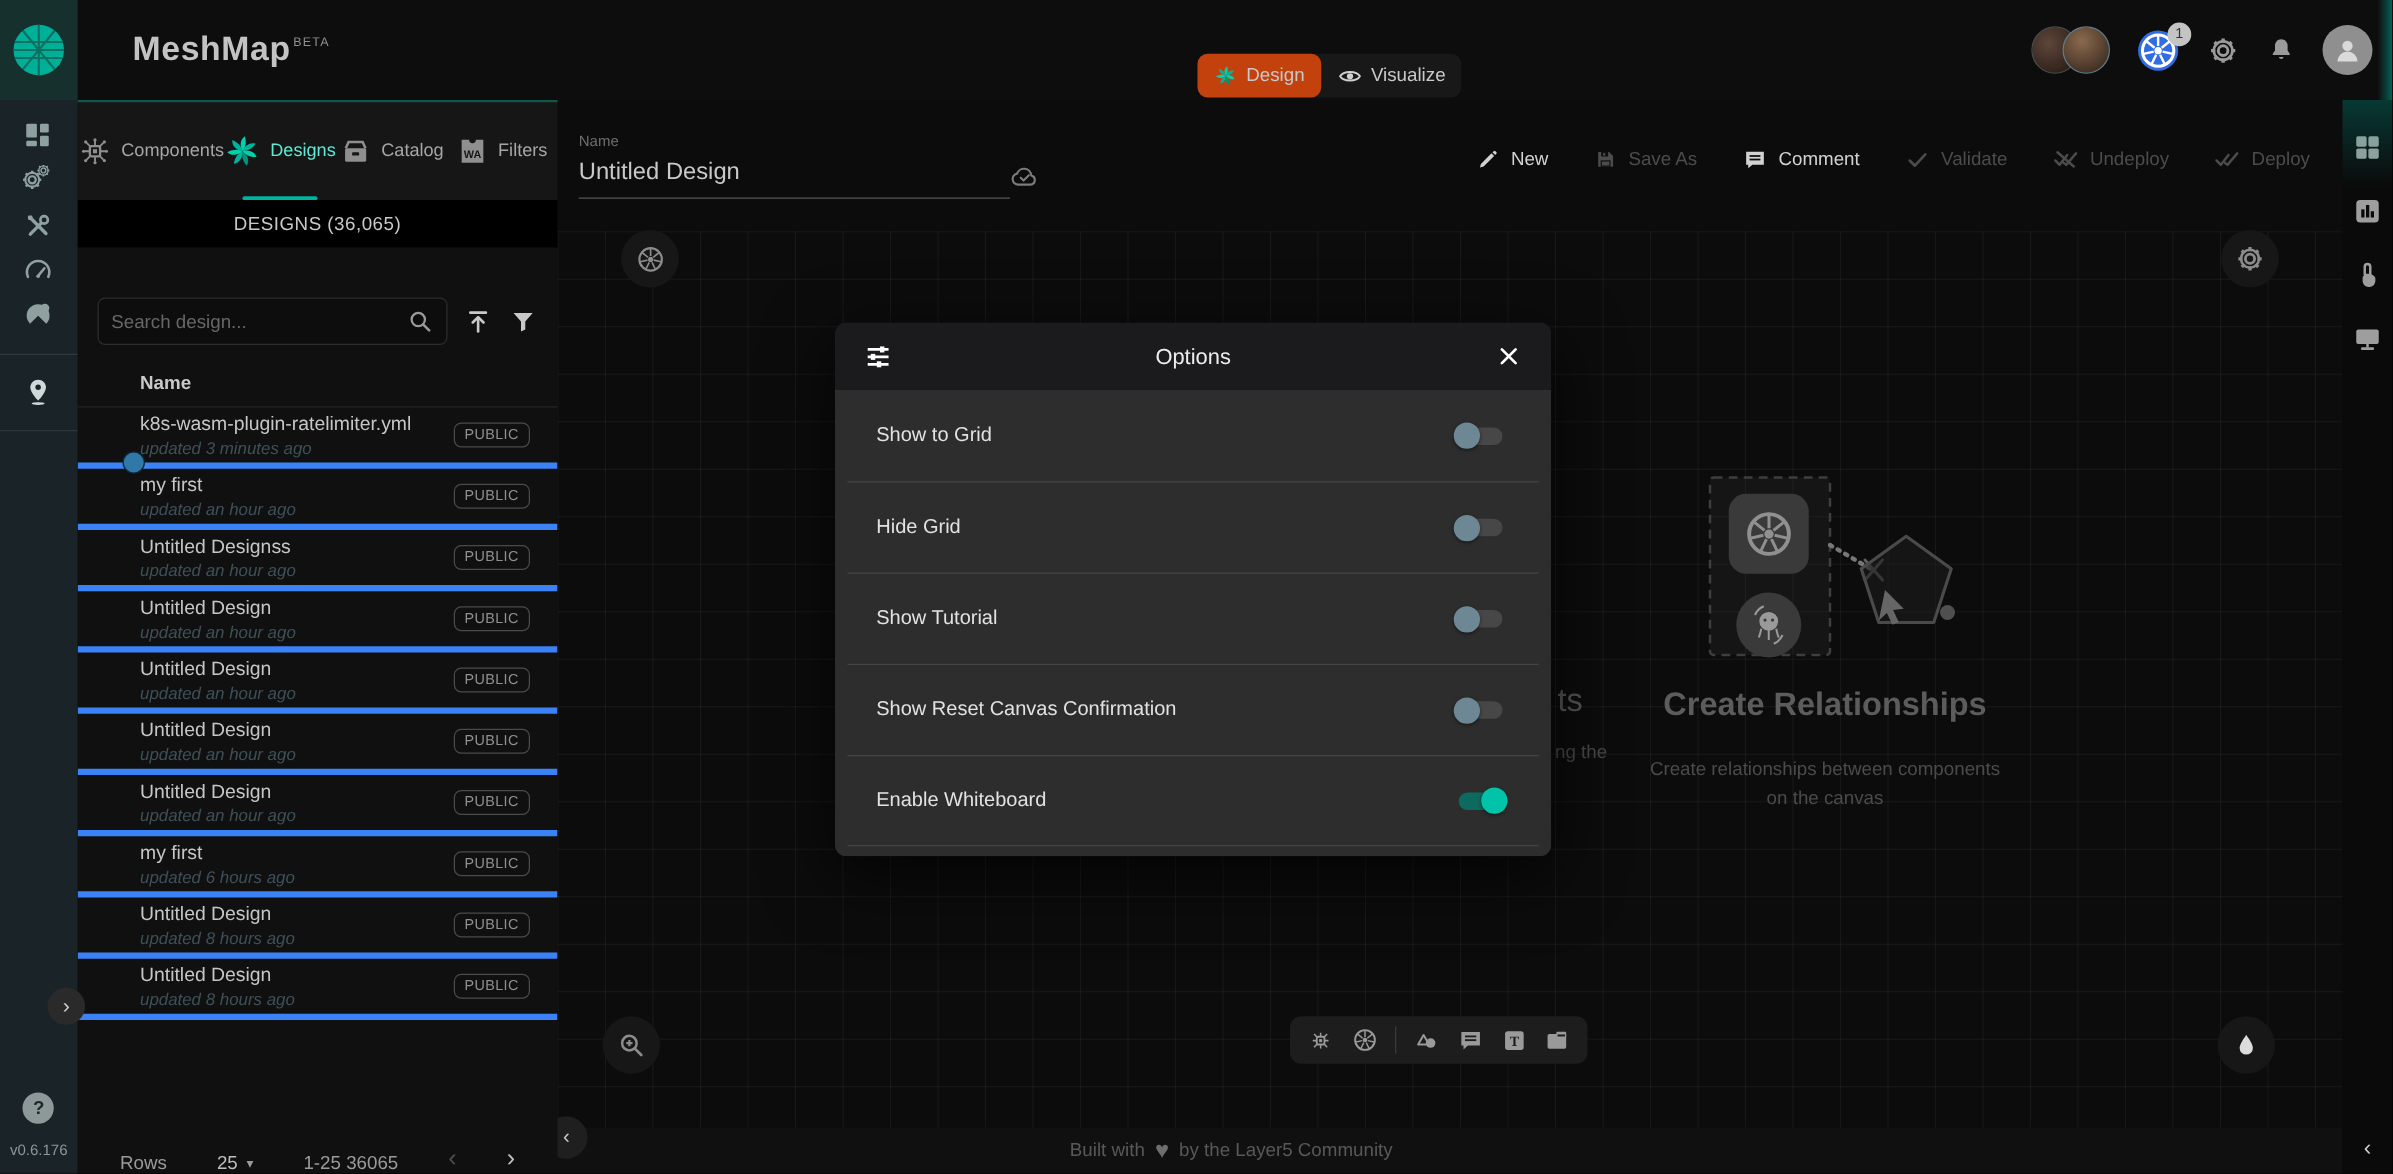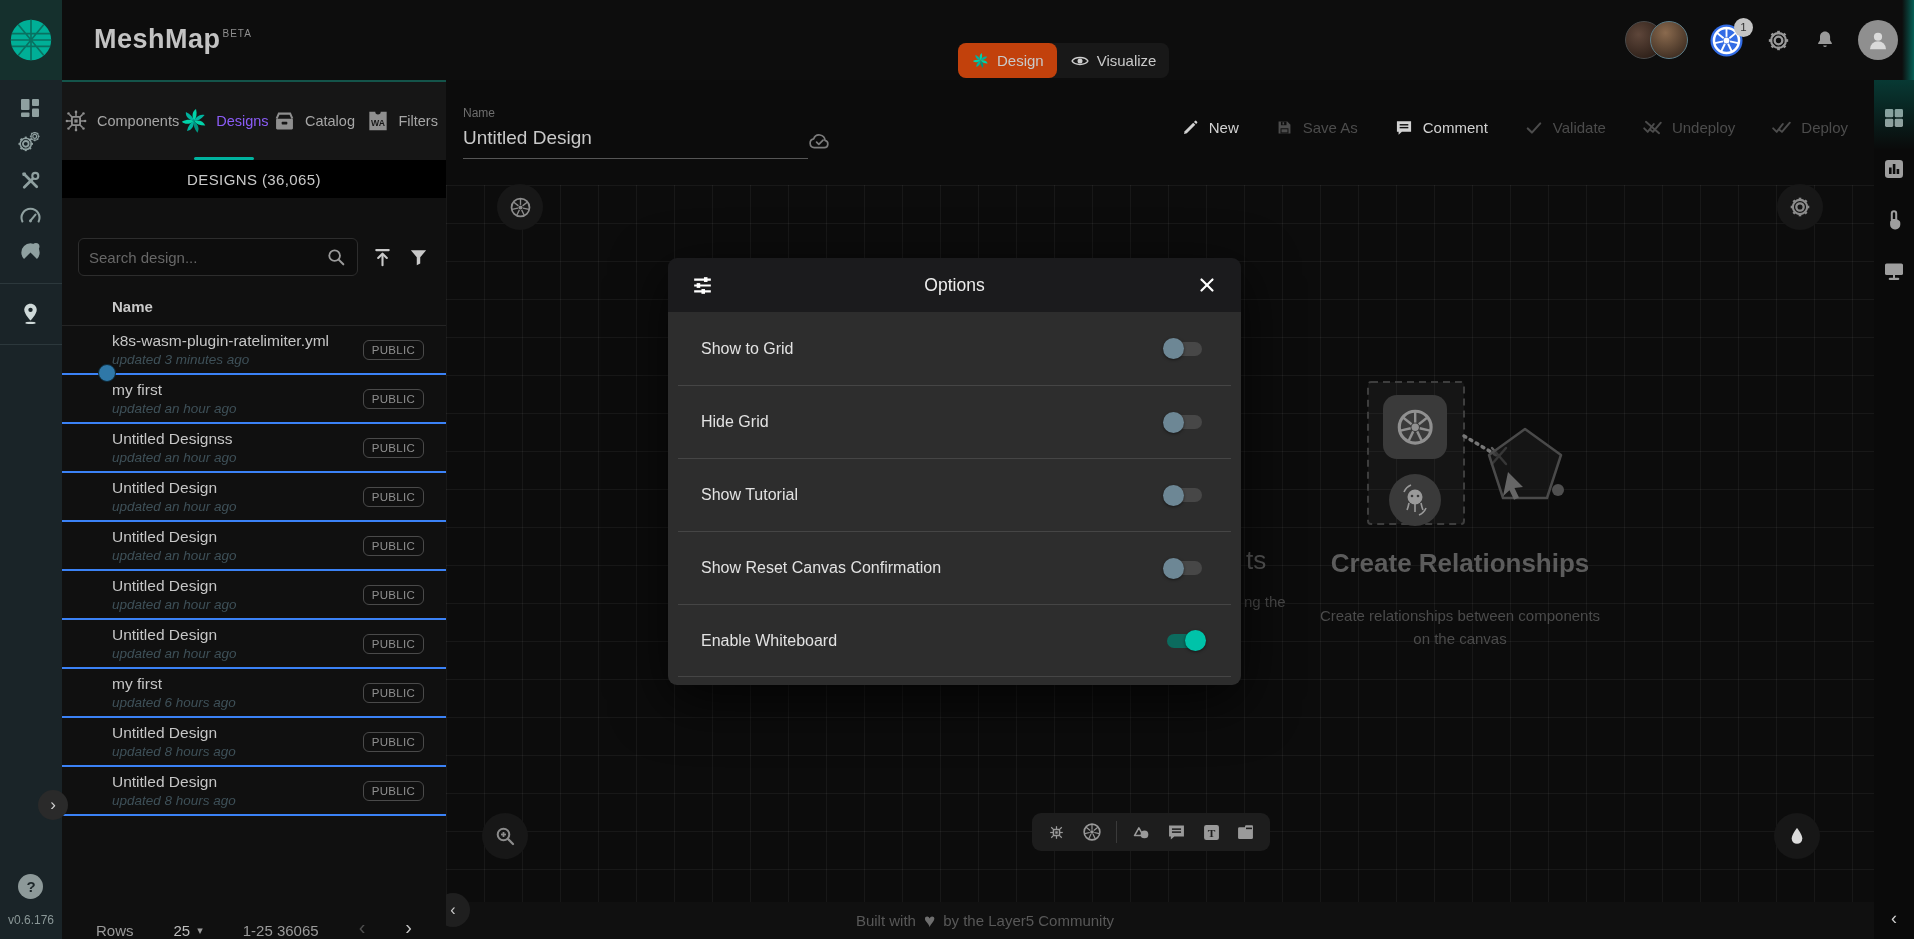--- a/index.html
+++ b/index.html
@@ -15,51 +15,51 @@
   .rail-nav{padding-top:16px;display:flex;flex-direction:column;align-items:center;gap:10px;width:100%;color:#93a2a2}
   .rl{width:26px;height:26px;color:#8fa0a0;cursor:pointer}
   .rl.active{color:#cfd9d9}
   .rail-div{width:100%;height:1px;background:#2c383c;margin:7px 0}
   .rail-bottom{margin-top:auto;display:flex;flex-direction:column;align-items:center;gap:14px;padding-bottom:12px}
   .help-circ{width:25px;height:25px;border-radius:50%;background:#8d9999;color:#1d2629;font-weight:bold;font-size:15px;display:flex;align-items:center;justify-content:center;cursor:pointer}
   .ver{font-size:12px;color:#8a9797}
 
   
   .tophead{position:absolute;left:62px;top:0;right:0;height:80px;background:#0d0d0d;z-index:5}
-  .brand{position:absolute;left:32px;top:24px;font-size:27px;font-weight:bold;color:#c3c3c3;letter-spacing:.5px;cursor:default}
+  .brand{position:absolute;left:44px;top:24px;font-size:27px;font-weight:bold;color:#c3c3c3;letter-spacing:.5px;cursor:default}
   .brand .beta{font-size:10px;color:#8f8f8f;font-weight:normal;position:relative;top:-11px;margin-left:2px;letter-spacing:1px}
   .modes{position:absolute;left:896px;top:43px;height:35px;background:#181818;border-radius:8px;display:flex;align-items:center;font-size:15px;color:#c9c9c9}
   .mode{display:flex;align-items:center;gap:7px;padding:0 13px;height:35px;border-radius:8px;cursor:pointer}
   .mode.active{background:#c2410c}
   .hdr-right{position:absolute;right:16px;top:0;height:80px;display:flex;align-items:center;gap:21px}
   .av{width:38px;height:38px;border-radius:50%;border:1.5px solid #4a4a4a;cursor:pointer}
   .av1{background:radial-gradient(circle at 35% 35%, #5e463a, #20150f)}
   .av2{background:radial-gradient(circle at 40% 30%, #8a6a4e, #2d2018);margin-left:-13px;border-color:#5d7d88}
   .k8swrap{position:relative;cursor:pointer}
   .k8sbadge{position:absolute;top:-5px;right:-9px;width:19px;height:19px;border-radius:50%;background:#c4c4c4;color:#333;font-size:11.5px;display:flex;align-items:center;justify-content:center}
   .bigav{width:40px;height:40px;border-radius:50%;background:#8f8f8f;display:flex;align-items:center;justify-content:center;cursor:pointer}
   .hdr-teal{position:absolute;right:0;top:0;width:12px;height:80px;background:linear-gradient(90deg,transparent,rgba(0,179,159,.5));z-index:7;pointer-events:none}
 
   
   .panel{position:absolute;left:62px;top:80px;width:384px;bottom:0;background:#101010;border-top:2px solid #14544a;z-index:5;display:flex;flex-direction:column}
   .ptabs{height:78px;background:#161616;display:flex}
   .ptab{flex:1;display:flex;flex-direction:row;align-items:center;justify-content:center;gap:7px;color:#a6a6a6;font-size:14.5px;position:relative;cursor:pointer}
   .ptab .ticon{height:30px;display:flex;align-items:center;color:#8f8f8f}
-  .ptab.active{color:#8b5cf6}
+  .ptab.active{color:#5eead4}
   .ptab.active::after{content:"";position:absolute;bottom:0;left:16%;right:16%;height:3px;background:#00b39f;border-radius:2px}
   .pbanner{height:38px;background:#000;display:flex;align-items:center;justify-content:center;color:#c9c9c9;font-size:15px;letter-spacing:.4px}
   .psearch{padding:40px 16px 0;display:flex;align-items:center;gap:13px}
   .sbox{flex:1;height:38px;border:1px solid #2d2d2d;border-radius:6px;background:#0d0d0d;display:flex;align-items:center;padding:0 10px;gap:8px}
   .sbox input{flex:1;background:none;border:none;outline:none;color:#c0c0c0;font-size:15px;font-family:inherit}
   .sbox input::placeholder{color:#676767}
   .sico{color:#9a9a9a}
   .tool-ic{color:#c9c9c9;cursor:pointer}
   .pcolhead{padding:22px 0 10px 50px;color:#c9c9c9;font-weight:bold;font-size:15px;border-bottom:1px solid #242424}
   .plist{flex:1;overflow:hidden}
-  .prow{height:49px;border-bottom:2px solid #3b82f6;position:relative;padding-left:50px;display:flex;flex-direction:column;justify-content:center;gap:2px;cursor:pointer}
+  .prow{height:49px;border-bottom:5px solid #3b82f6;position:relative;padding-left:50px;display:flex;flex-direction:column;justify-content:center;gap:2px;cursor:pointer}
   .prow .nm{font-size:15.5px;color:#c6c6c6;white-space:nowrap}
   .prow .upd{font-size:13.5px;font-style:italic;color:#3e5058}
   .prow .badge{position:absolute;right:22px;top:50%;transform:translateY(-50%);border:1px solid #4a4a4a;border-radius:6px;color:#8f8f8f;font-size:11.5px;padding:3px 8px;letter-spacing:.3px}
   .mini-av{display:none;position:absolute;left:36px;bottom:-9px;width:18px;height:18px;border-radius:50%;background:#2f78a8;z-index:2;border:1px solid #0e2836}
   .mini-av.show-avatar{display:block}
   .pfoot{height:62px;display:flex;align-items:flex-end;justify-content:center;gap:40px;color:#9a9a9a;font-size:15px}
   .rowsel{display:flex;align-items:center;gap:7px;cursor:pointer;color:#bdbdbd}
   .caret{font-size:11px;color:#9a9a9a}
   .pg-prev{color:#4f4f4f;font-size:20px;cursor:default}
   .pg-next{color:#c3c3c3;font-size:20px;cursor:pointer}

